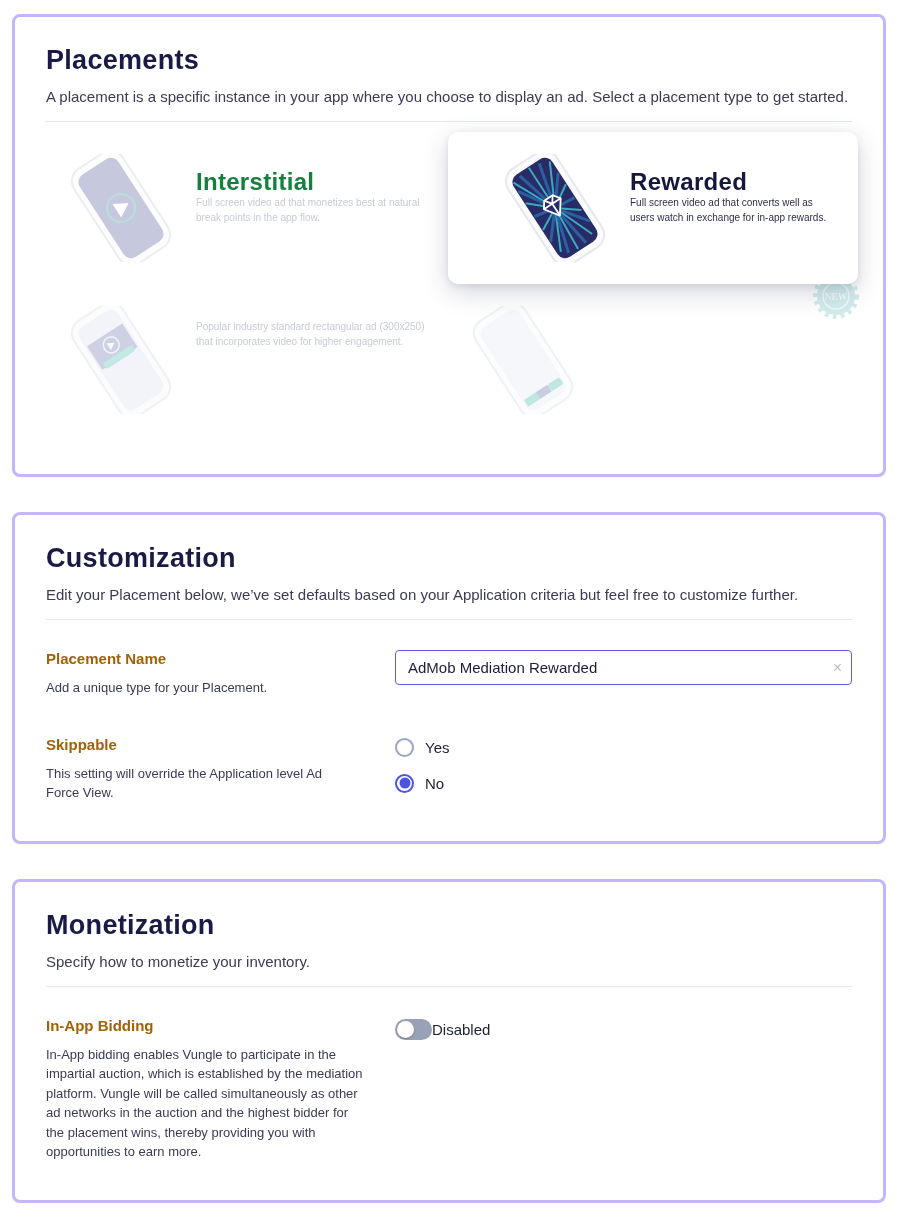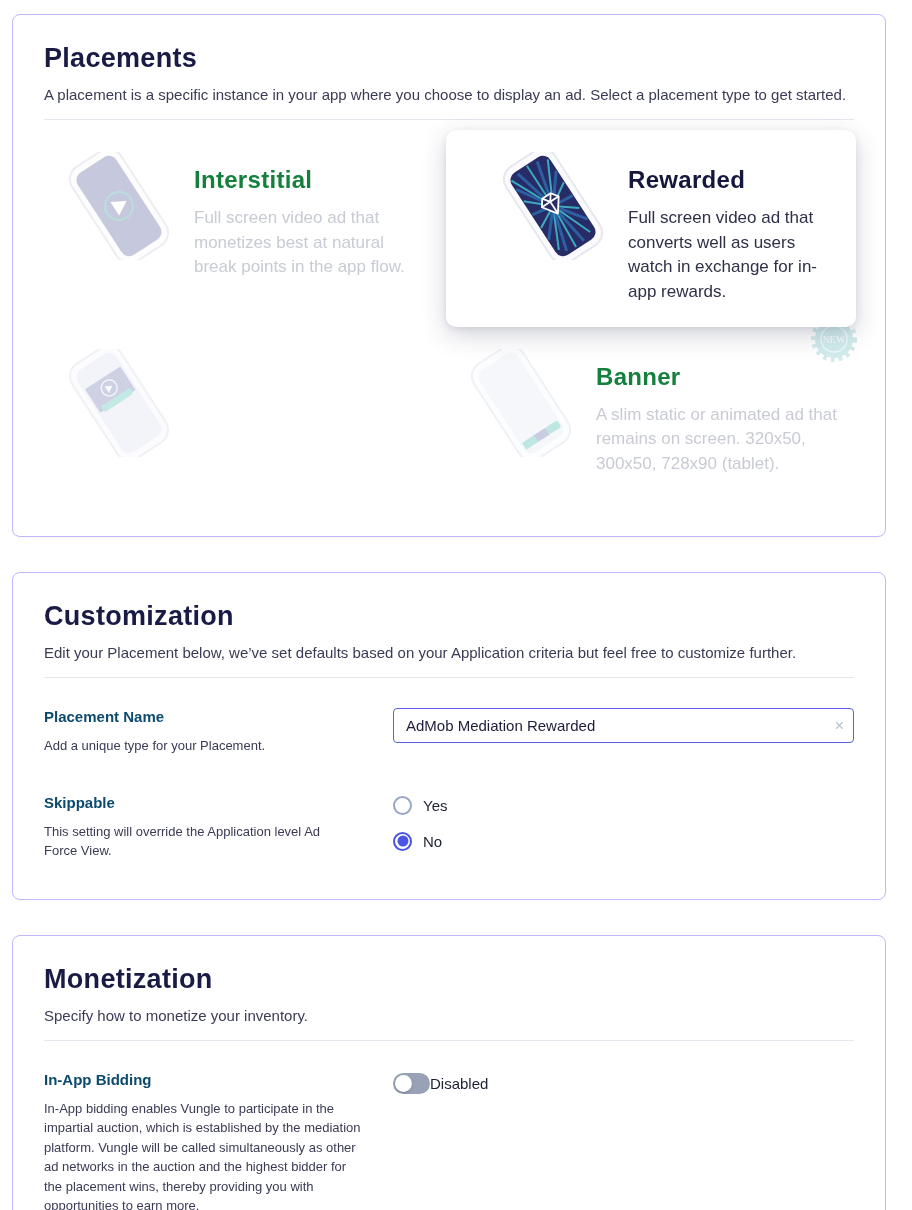--- a/index.html
+++ b/index.html
@@ -7,21 +7,21 @@
   body {
     width:912px; min-height:1210px;
     font-family:"Liberation Sans", sans-serif;
     color:#33344d;
     position:relative;
   }
   .page { width:874px; margin:14px auto 0 12px; }
 
   .card {
     background:#fff;
-    border:1px solid #c4b5fd;
+    border:3px solid #c4b5fd;
     border-radius:8px;
     padding:28px 31px 38px 31px;
     box-shadow:0 1px 2px rgba(30,34,70,0.03);
   }
   .card + .card { margin-top:35px; }
 
   .card h1 {
     font-size:27px; font-weight:700; color:#191b45; letter-spacing:.3px;
   }
   .card .subtitle { font-size:15px; color:#3a3b55; margin-top:12px; }
@@ -36,40 +36,40 @@
   .ptype-cell {
     display:flex; align-items:flex-start;
     padding:22px 18px 22px 16px;
     border-radius:10px;
     cursor:pointer;
     position:relative;
   }
   .ptype-cell .phone-wrap { width:118px; flex:0 0 118px; height:108px; position:relative; }
   .ptype-cell .txt { margin-left:16px; padding-top:14px; }
   .ptype-cell .txt h2 { font-size:24px; font-weight:700; letter-spacing:.3px; }
-  .ptype-cell .txt p { font-size:17px; line-height:1.45; margin-top:12px; max-width:252px; }
+  .ptype-cell .txt p { font-size:10px; line-height:1.45; margin-top:0; max-width:252px; }
 
   .ptype-cell.dimmed .txt h2 { color:#15803d; }
   .ptype-cell.dimmed .txt p  { color:#c8cbd3; }
 
   .ptype-cell.selected {
     background:#ffffff;
     box-shadow:0 8px 26px rgba(40,45,80,0.20), 0 2px 6px rgba(40,45,80,0.10);
     z-index:2;
     padding-left:48px;
   }
   .ptype-cell.selected .txt h2 { color:#16173d; }
   .ptype-cell.selected .txt p  { color:#2e3048; }
 
   .new-badge { position:absolute; top:-14px; right:-4px; width:52px; height:52px; }
 
   
   .form-row { display:flex; margin-top:30px; }
   .form-row .lbl-col { width:349px; flex:0 0 349px; padding-right:30px; }
-  .form-row .lbl-col h3 { font-size:15px; font-weight:700; color:#0c4a6e; }
+  .form-row .lbl-col h3 { font-size:15px; font-weight:700; color:#a16207; }
   .form-row .lbl-col p { font-size:13px; color:#3a3b55; margin-top:11px; line-height:1.5; }
   .form-row .ctl-col { flex:1; position:relative; }
 
   .text-input-wrap { position:relative; }
   .text-input {
     width:100%; height:35px;
     border:1px solid #5b5fe8; border-radius:4px;
     padding:0 32px 0 12px;
     font-family:"Liberation Sans", sans-serif;
     font-size:15px; color:#1c1d3a;
@@ -188,38 +188,35 @@
               <rect x="30" y="-2" width="58" height="112" rx="15" fill="#fcfcfe" stroke="#f0f1f5" stroke-width="2"></rect>
               <rect x="36" y="5" width="46" height="98" rx="9" fill="#f3f4f9"></rect>
               <rect x="38" y="24" width="42" height="28" fill="#ced1e4"></rect>
               <circle cx="59" cy="36" r="8" fill="none" stroke="#f3f4f9" stroke-width="1.5"></circle>
               <polygon points="56,32 63,36 56,40" fill="#f8f9fc"></polygon>
               <rect x="42" y="47" width="34" height="7" rx="2" fill="#c3e9e4"></rect>
             </g>
           </svg>
         </div>
         <div class="txt">
+          <p>Popular industry standard rectangular ad (300x250) that incorporates video for higher engagement.</p>
         </div>
       </div>
 
       <div class="ptype-cell dimmed">
         <div class="phone-wrap">
           <svg width="118" height="108" viewBox="0 0 118 108">
             <g transform="rotate(-33 59 54)">
               <rect x="30" y="-2" width="58" height="112" rx="15" fill="#fcfdfe" stroke="#eff1f5" stroke-width="2"></rect>
               <rect x="36" y="5" width="46" height="98" rx="9" fill="#f6f7fb"></rect>
               <rect x="38" y="88" width="14" height="8" fill="#bfe7e2"></rect>
               <rect x="52" y="88" width="14" height="8" fill="#c9cde0"></rect>
               <rect x="66" y="88" width="14" height="8" rx="2" fill="#bfe7e2"></rect>
             </g>
           </svg>
-        </div>
-        <div class="txt">
-          <h2>Banner</h2>
-          <p>A slim static or animated ad that remains on screen. 320x50, 300x50, 728x90 (tablet).</p>
         </div>
         <div class="new-badge">
           <svg width="52" height="52" viewBox="0 0 52 52">
             <circle cx="26" cy="26" r="19" fill="#d2ecec"></circle>
             <circle cx="26" cy="26" r="20" fill="none" stroke="#d2ecec" stroke-width="6" stroke-dasharray="3.5 4.2"></circle>
             <circle cx="26" cy="26" r="13" fill="none" stroke="#eef9f9" stroke-width="1.6"></circle>
             <text x="26" y="29.5" text-anchor="middle" font-family="Liberation Serif, serif" font-size="9.5" font-weight="bold" fill="#f2fbfb">NEW</text>
           </svg>
         </div>
       </div>

